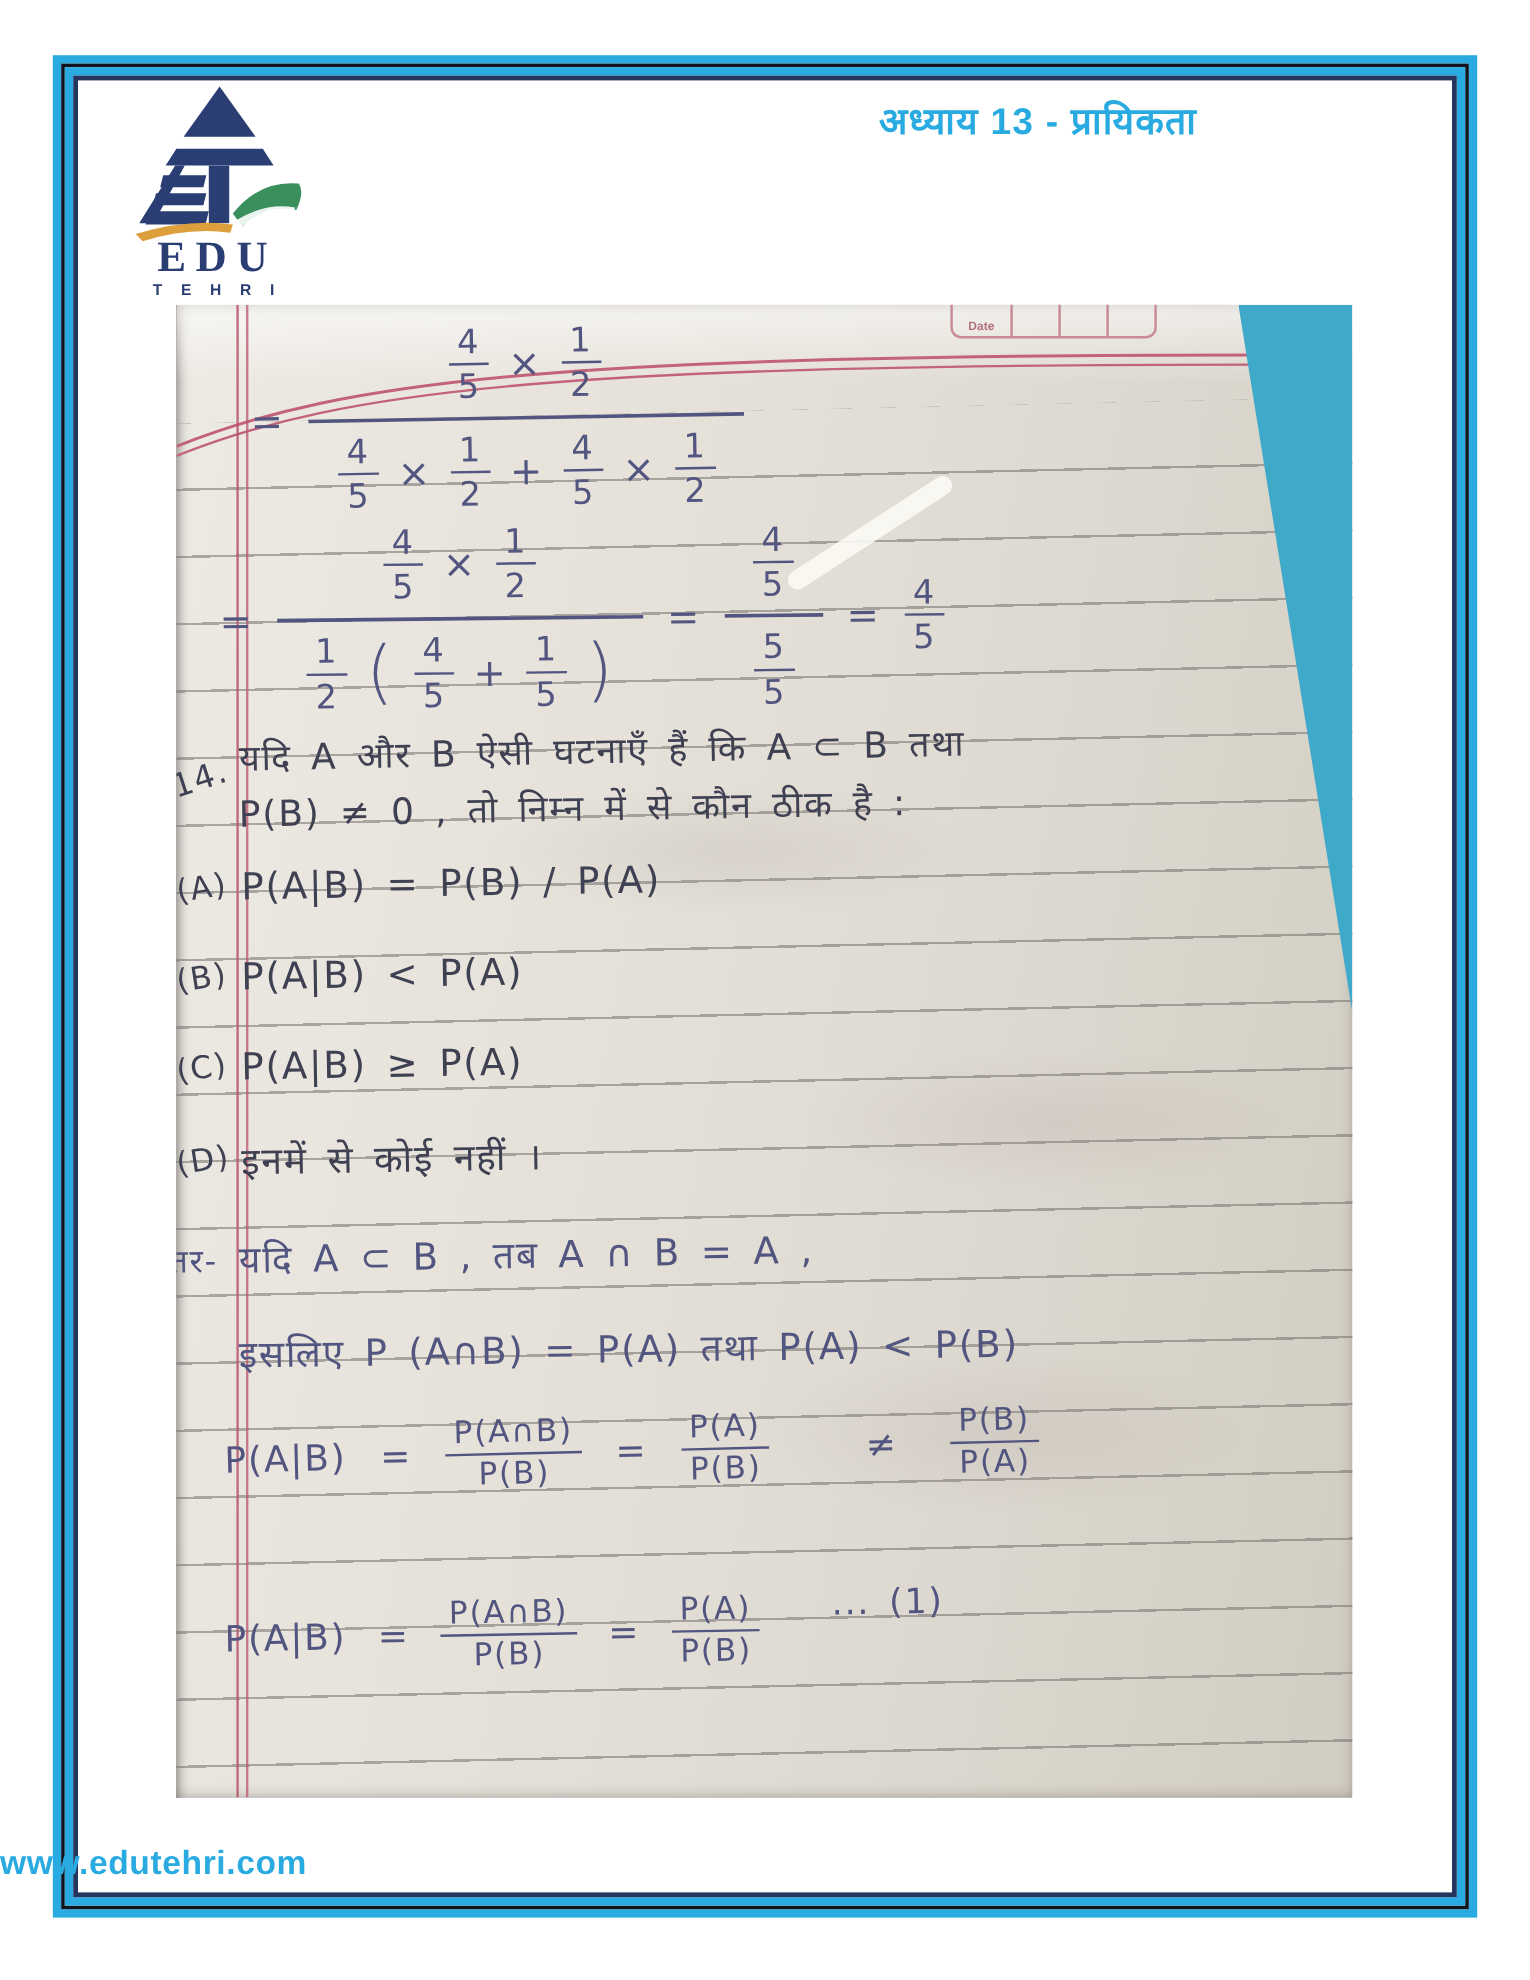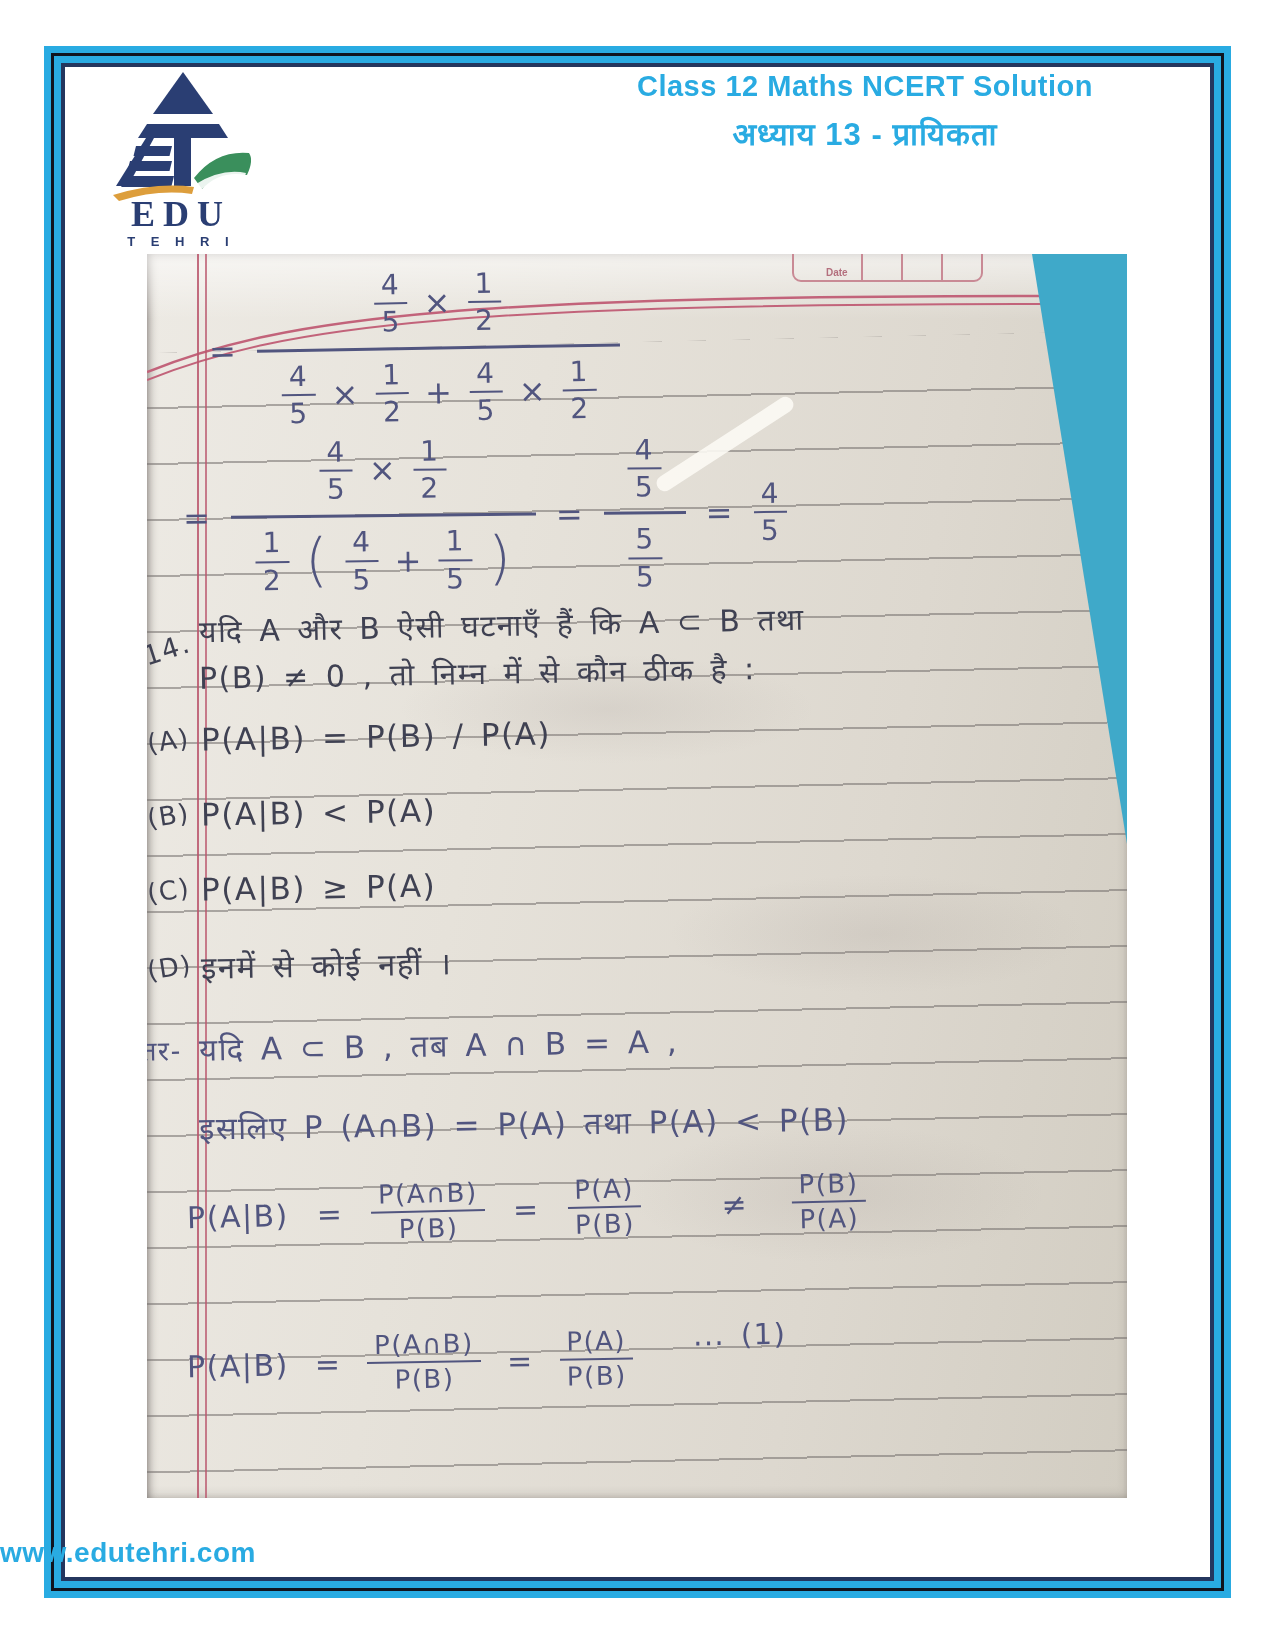--- a/index.html
+++ b/index.html
@@ -31,21 +31,21 @@
          transform:rotate(-1.3deg);
          background:repeating-linear-gradient(to bottom,
             rgba(0,0,0,0) 0px, rgba(0,0,0,0) 54px,
             rgba(115,110,108,.55) 54px, rgba(115,110,108,.55) 56px);}
   .margin-line{position:absolute;left:50px;top:0;bottom:0;width:6px;z-index:2;
          border-left:2px solid rgba(186,85,108,.85);border-right:2px solid rgba(186,85,108,.75);}
   .red-rule{position:absolute;left:0;top:0;z-index:2;}
   .desk-wedge{position:absolute;right:0;top:0;width:95px;height:590px;background:#3fa9c9;z-index:3;
          clip-path:polygon(0 0,100% 0,100% 100%);}
   .date-box{position:absolute;left:645px;top:-12px;width:168px;height:36px;z-index:3;
-         border:2.5px solid #c98a95;border-radius:9px;display:flex;overflow:hidden;padding-left:19px;}
+         border:2.5px solid #c98a95;border-radius:9px;display:flex;overflow:hidden;}
   .date-box .cell{border-left:2px solid #c98a95;flex:1;}
   .date-box .cell.first{border-left:none;flex:1.25;font-size:10px;color:#b4707e;
          display:flex;align-items:flex-end;justify-content:center;padding-bottom:2px;font-weight:bold;}
   .streak{position:absolute;left:498px;top:182px;width:160px;height:16px;background:rgba(252,250,244,.9);
          border-radius:9px;transform:rotate(-33deg);z-index:2;}
   .smudge{position:absolute;border-radius:50%;z-index:1;
          background:radial-gradient(ellipse at center,rgba(150,140,135,.16),rgba(150,140,135,0) 70%);}
 
   
   .hw{position:absolute;z-index:4;font-family:"DejaVu Sans","Liberation Sans",sans-serif;
@@ -118,21 +118,20 @@
       <rect x="38" y="110" width="50" height="11" fill="#2a3e73" transform="skewX(-14)" transform-origin="38 110"></rect>
       <path d="M108,112 Q130,84 163,87 Q168,94 161,109 Q134,104 116,123 Z" fill="#3a8f5c"></path>
       <path d="M110,118 Q136,102 160,107 L158,112 Q135,108 114,124 Z" fill="#ffffff" opacity="0.9"></path>
       <path d="M27,129 Q70,116 108,121 L106,128 Q72,123 33,135 Z" fill="#dd9e3c"></path>
       <text x="95" y="160" text-anchor="middle" font-family="Liberation Serif, DejaVu Serif, serif" font-size="36" font-weight="bold" letter-spacing="8" fill="#2a3e73">EDU</text>
       <text x="95" y="180" text-anchor="middle" font-family="Liberation Sans, sans-serif" font-size="13" font-weight="bold" letter-spacing="6" fill="#2a3e73">T E H R I</text>
     </svg>
   </div>
 
   <div class="header">
-    <div class="title">Class 12 Maths NCERT Solution</div>
     <div class="subtitle">अध्याय  13  -  प्रायिकता</div>
   </div>
 
   <div class="photo">
 
     <div class="ruling"></div>
 
     <svg class="red-rule" width="980" height="130">
       <path d="M0,118 C140,62 320,40 980,42" stroke="#c2637a" stroke-width="2.5" fill="none"></path>
       <path d="M0,126 C140,70 320,48 980,50" stroke="#c2637a" stroke-width="2" fill="none"></path>

